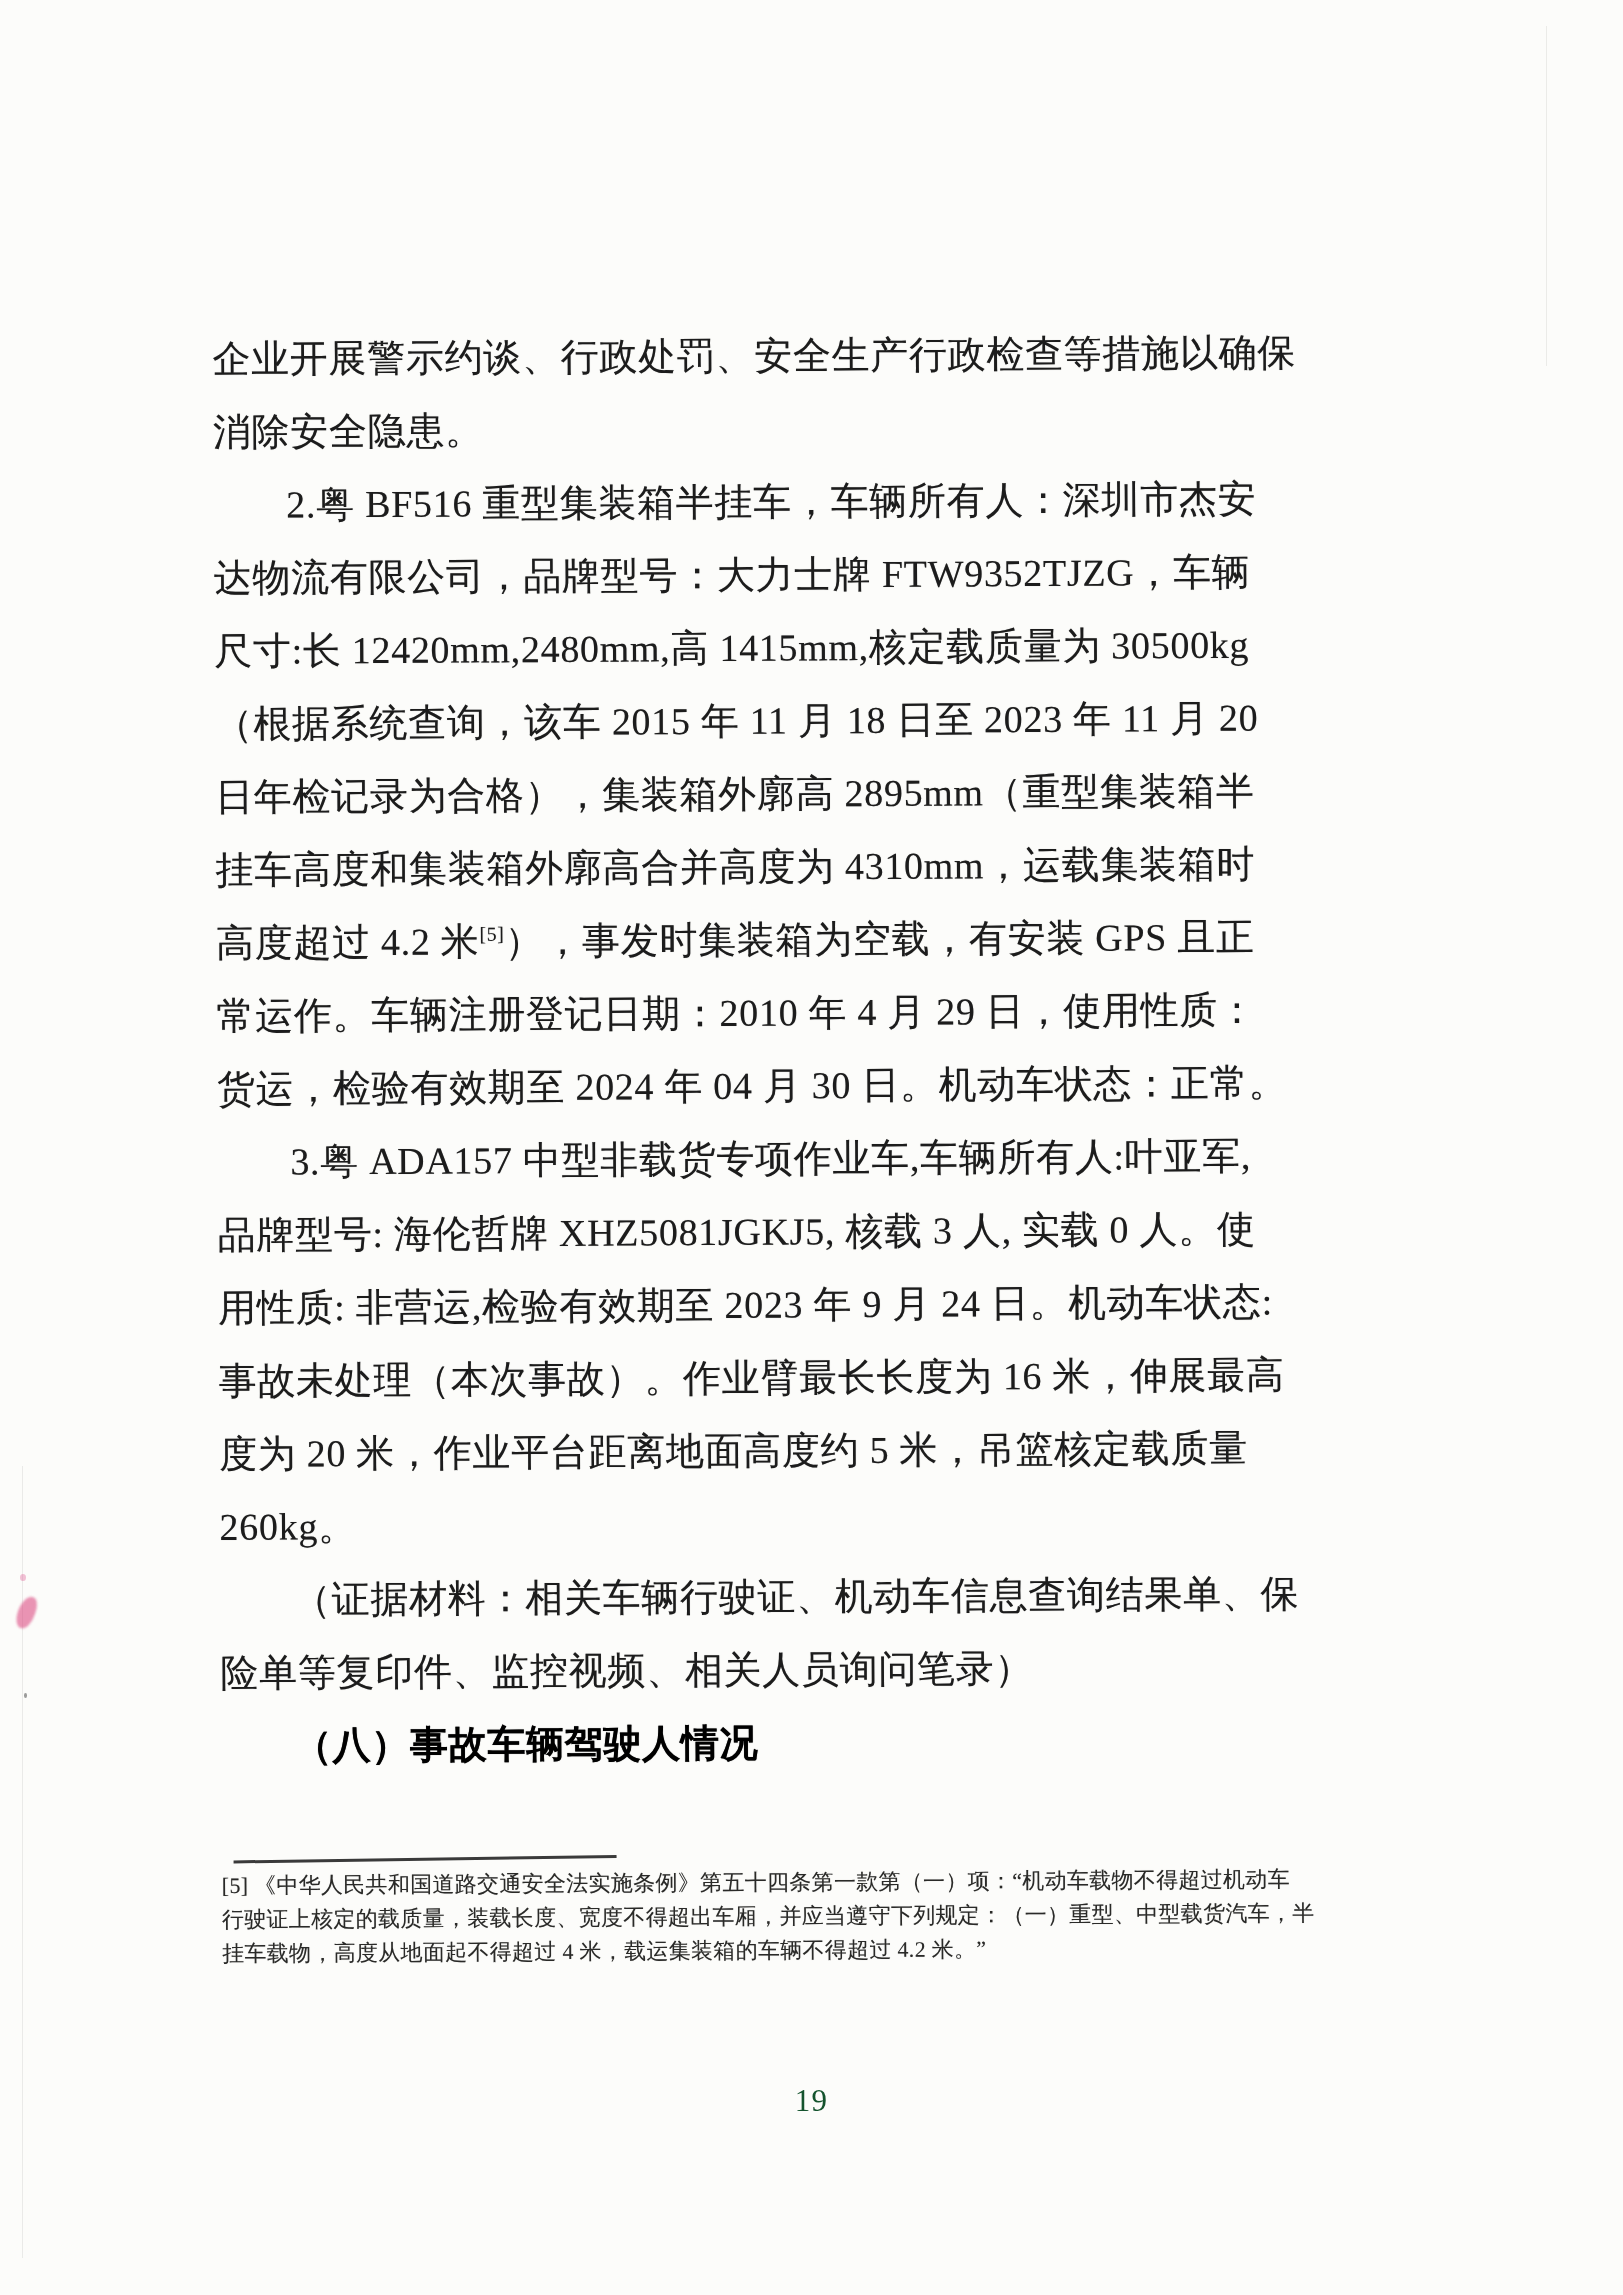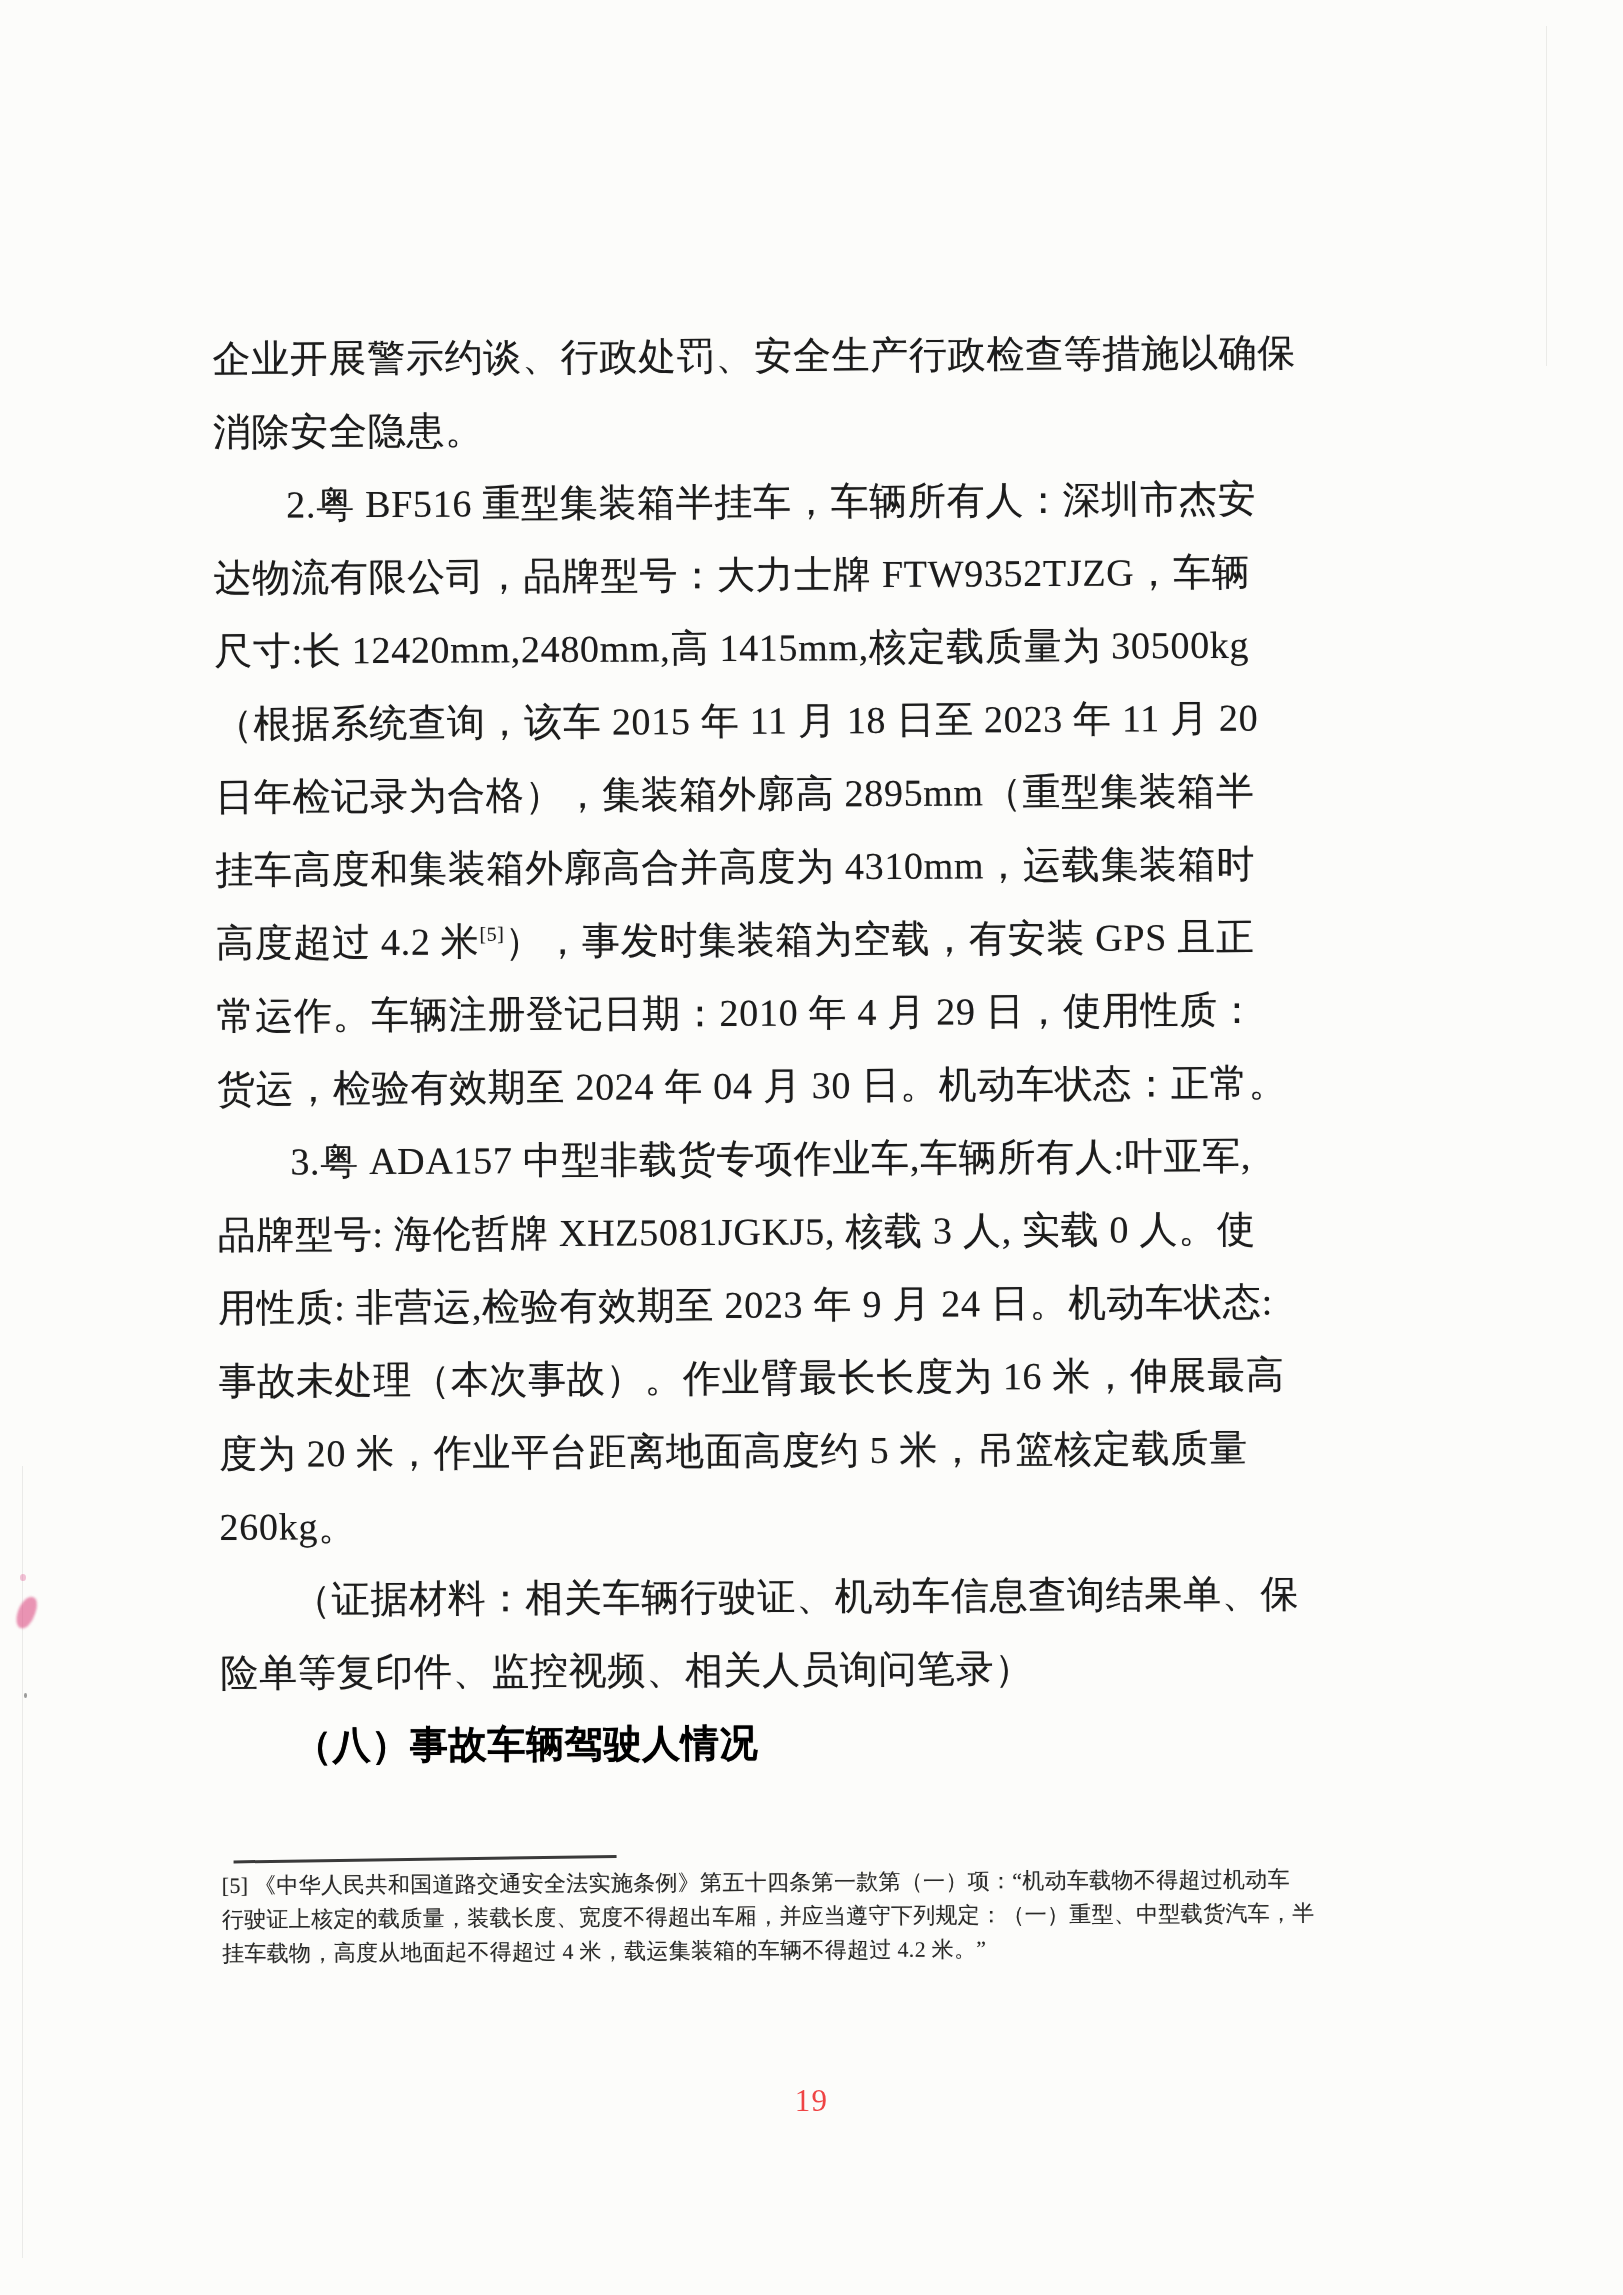--- a/index.html
+++ b/index.html
@@ -29,21 +29,21 @@
   .footnote{
     position:absolute;left:217px;top:1869px;width:1202px;
   }
   .fnline{
     height:34px;line-height:34px;font-size:22px;
     white-space:nowrap;letter-spacing:0.3px;
     color:#2a2a28;text-shadow:0 0 0.7px rgba(40,40,40,0.35);
   }
   .pagenum{
     position:absolute;left:0;top:2083px;width:1623px;
-    text-align:center;font-size:31px;color:#ef4444;
+    text-align:center;font-size:31px;color:#14532d;
     letter-spacing:1.3px;
   }
   
   .edge-streak-left{
     position:absolute;left:22px;top:1466px;width:1.3px;height:792px;
     background:rgba(130,130,125,0.14);
   }
   .edge-streak-right{
     position:absolute;left:1546px;top:26px;width:1.3px;height:340px;
     background:rgba(150,150,140,0.16);

